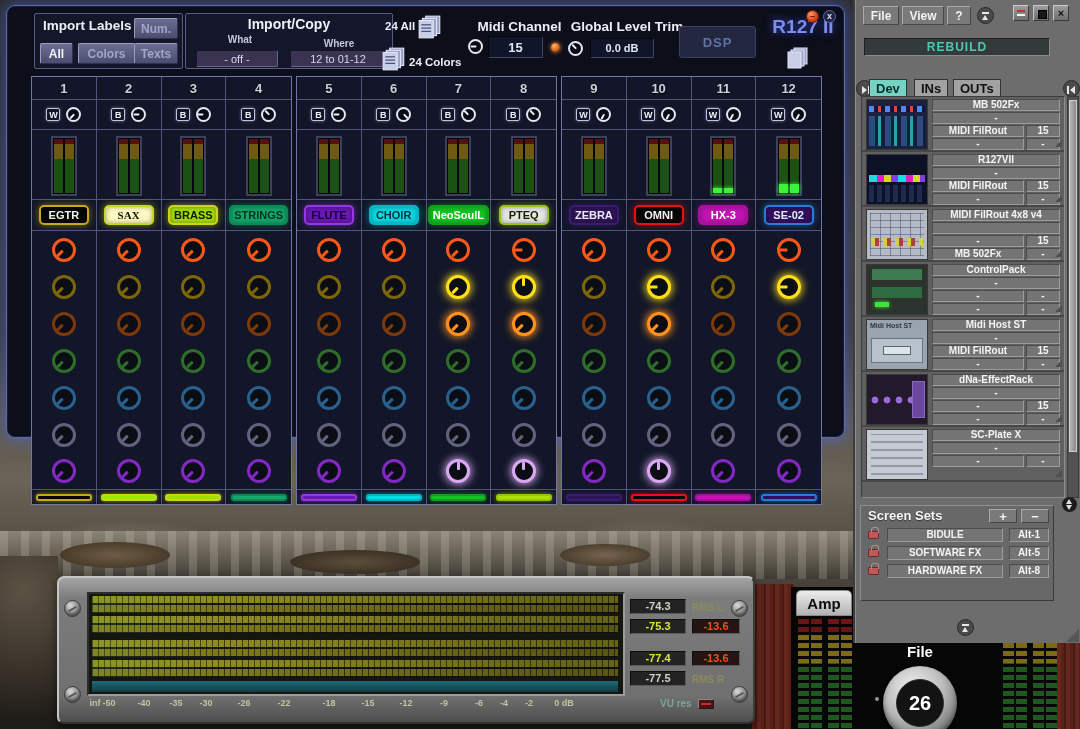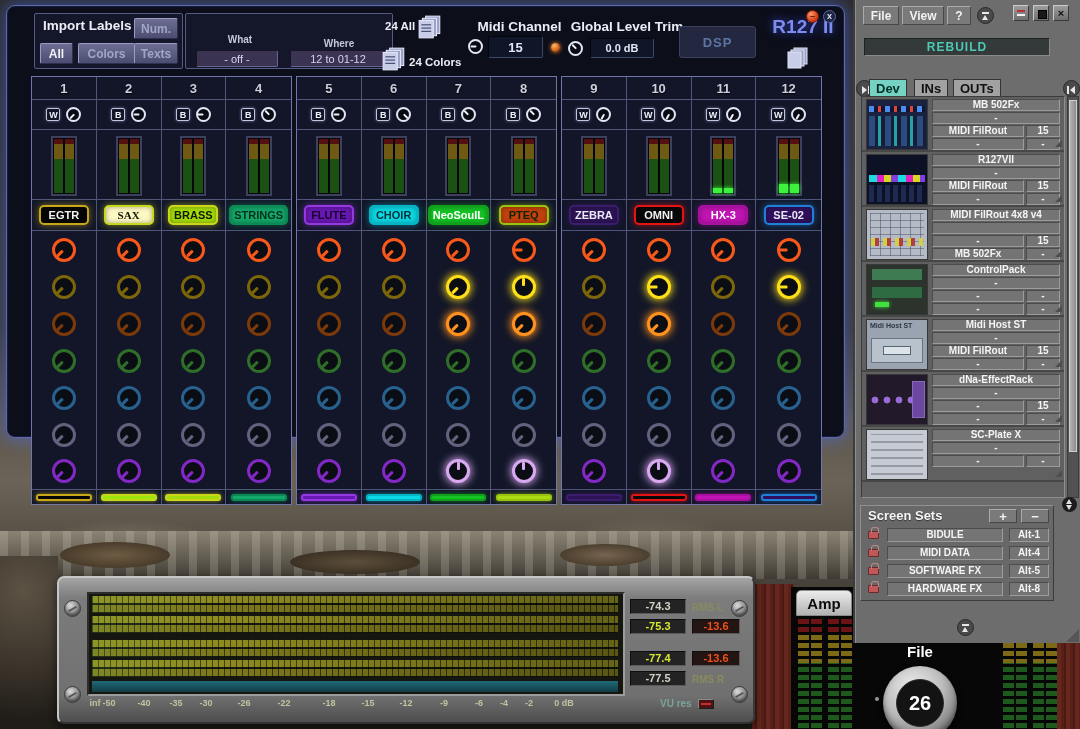--- a/index.html
+++ b/index.html
@@ -284,20 +284,21 @@
 
   <div class="tbox box-il" data-name="import-labels-panel">
     <div class="il-title" data-name="import-labels-title">Import Labels</div>
     <div class="tbtn btn-num" data-name="num-button">Num.</div>
     <div class="tbtn btn-all lit" data-name="all-button">All</div>
     <div class="tbtn btn-colors" data-name="colors-button">Colors</div>
     <div class="tbtn btn-texts" data-name="texts-button">Texts</div>
   </div>
 
   <div class="tbox box-ic" data-name="import-copy-panel">
+    <div class="ic-title" data-name="import-copy-title">Import/Copy</div>
     <div class="ic-sub what-lbl" data-name="what-label">What</div>
     <div class="ic-sub where-lbl" data-name="where-label">Where</div>
     <div class="dd dd-what" data-name="what-dropdown">- off -</div>
     <div class="dd dd-where" data-name="where-dropdown">12 to 01-12</div>
   </div>
 
   <div class="copy-lbl lbl-24all" data-name="copy-24-all-label">24 All</div>
   <svg class="pagesicon icon-24all" data-name="copy-pages-icon" viewBox="0 0 24 24">
     <g fill="#9aa2c8" stroke="#e2e6f8" stroke-width="1">
         <rect x="8" y="2" width="13" height="16"></rect>
@@ -634,21 +635,21 @@
           <span class="chbtn" data-name="channel-mode-button">B</span>
           <span class="miniknob" data-name="channel-header-knob-icon" style="--r: 315deg;"></span>
         </div>
         <div class="crow meterrow r" data-name="channel-meter-row">
           <div class="meter" data-name="level-meter">
             <div class="mbar" data-name="meter-bar"></div>
             <div class="mbar" data-name="meter-bar"></div>
           </div>
         </div>
         <div class="crow lblrow r" data-name="channel-label-row">
-          <div class="chlabel" data-name="channel-name-button" style="background: #c2410c; color: rgb(20, 32, 0); border-color: rgb(152, 196, 16); box-shadow: rgba(152, 196, 16, 0.6) 0px 0px 7px, rgba(0, 0, 0, 0.35) 0px 0px 5px inset;">PTEQ</div>
+          <div class="chlabel" data-name="channel-name-button" style="background: #e5e5e5; color: rgb(20, 32, 0); border-color: rgb(152, 196, 16); box-shadow: rgba(152, 196, 16, 0.6) 0px 0px 7px, rgba(0, 0, 0, 0.35) 0px 0px 5px inset;">PTEQ</div>
         </div>
         <div class="crow knobrow" data-name="knob-row">
           <div class="knob" data-name="knob-org" style="--ring: #f8581a; --deg: 270deg;"></div>
         </div>
         <div class="crow knobrow" data-name="knob-row">
           <div class="knob bri" data-name="knob-ylw_b" style="--ring: #ffdf18; --deg: 0deg;"></div>
         </div>
         <div class="crow knobrow" data-name="knob-row">
           <div class="knob bri" data-name="knob-org_b" style="--ring: #ff921e; --deg: 225deg;"></div>
         </div>
@@ -970,25 +971,20 @@
 
   <div class="sspanel" data-name="screen-sets-panel">
     <div class="ss-title" data-name="screen-sets-title">Screen Sets</div>
     <div class="sbtn ss-plus" data-name="add-screen-set-button">+</div>
     <div class="sbtn ss-minus" data-name="remove-screen-set-button">−</div>
     <div class="ssrows" data-name="screen-set-rows">
         <div class="ssrow" data-name="screen-set-row">
           <span class="lock" data-name="lock-icon"></span>
           <div class="df ssname" data-name="screen-set-name">BIDULE</div>
           <div class="df sskey" data-name="screen-set-shortcut">Alt-1</div>
-        </div>
-        <div class="ssrow" data-name="screen-set-row">
-          <span class="lock" data-name="lock-icon"></span>
-          <div class="df ssname" data-name="screen-set-name">MIDI DATA</div>
-          <div class="df sskey" data-name="screen-set-shortcut">Alt-4</div>
         </div>
         <div class="ssrow" data-name="screen-set-row">
           <span class="lock" data-name="lock-icon"></span>
           <div class="df ssname" data-name="screen-set-name">SOFTWARE FX</div>
           <div class="df sskey" data-name="screen-set-shortcut">Alt-5</div>
         </div>
         <div class="ssrow" data-name="screen-set-row">
           <span class="lock" data-name="lock-icon"></span>
           <div class="df ssname" data-name="screen-set-name">HARDWARE FX</div>
           <div class="df sskey" data-name="screen-set-shortcut">Alt-8</div>

